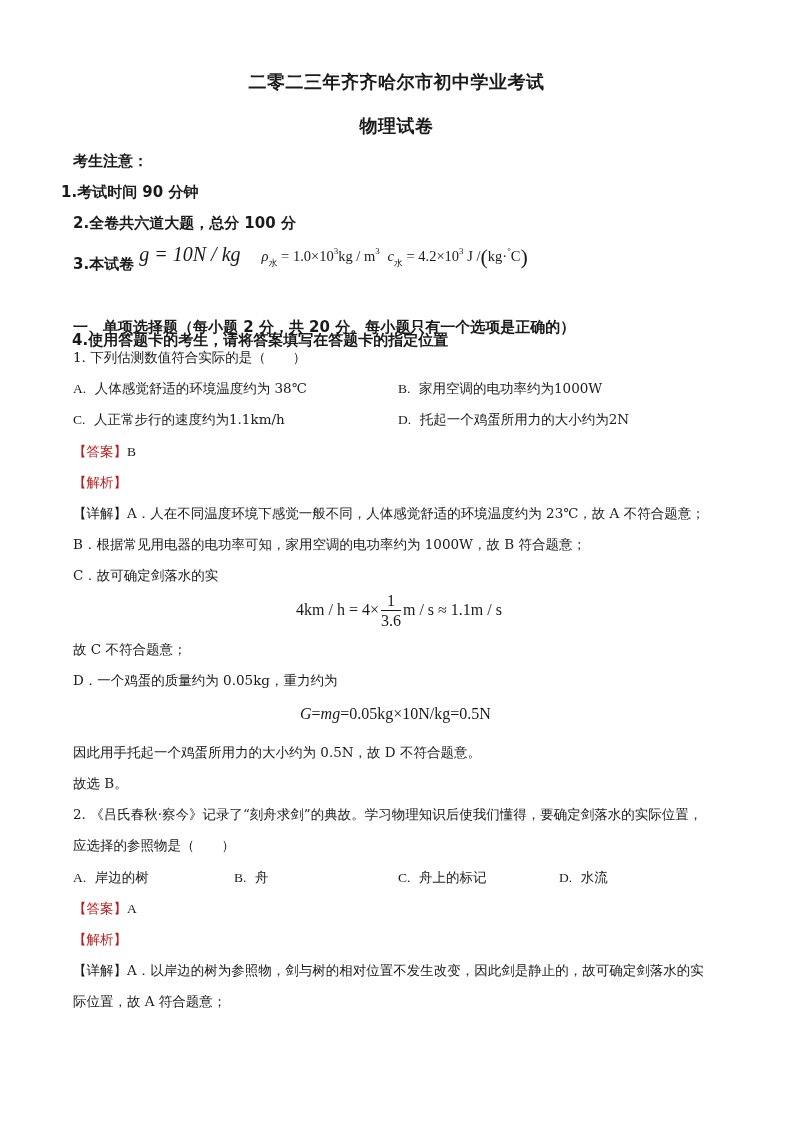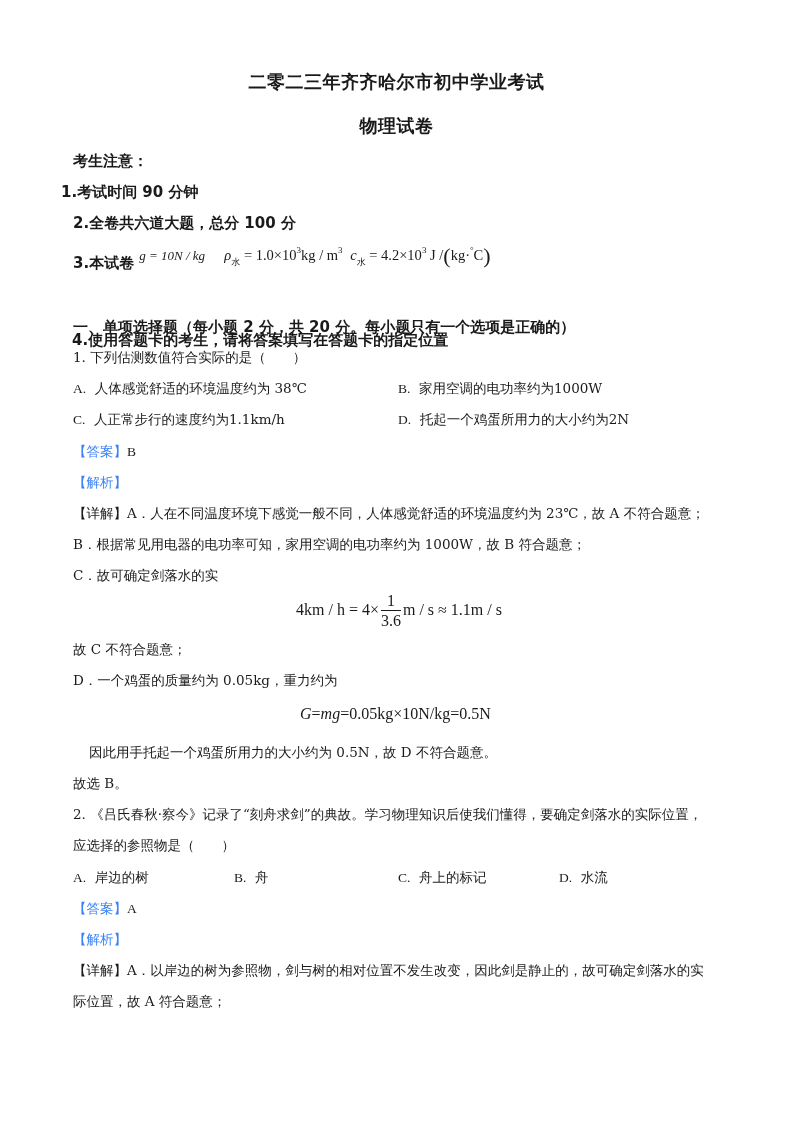--- a/index.html
+++ b/index.html
@@ -4,42 +4,42 @@
 <style>
   html, body { margin: 0; padding: 0; background: #ffffff; }
   body { width: 793px; height: 1122px; position: relative; overflow: hidden;
          font-family: "DejaVu Serif", "Liberation Serif", serif; color: #1a1a1a; }
   .abs { position: absolute; white-space: nowrap; }
   .title { font-family: "DejaVu Sans", "Liberation Sans", sans-serif; font-weight: bold; font-size: 18px; left: 0; width: 793px; text-align: center; letter-spacing: 0.5px; }
   .bold { font-family: "DejaVu Sans", "Liberation Sans", sans-serif; font-weight: bold; font-size: 15px; }
   .body { font-size: 13.5px; }
   .en { font-family: "Liberation Serif", "DejaVu Serif", serif; }
   .math { font-family: "Liberation Serif", "DejaVu Serif", serif; font-size: 16px; }
-  .tag { color: #3b82f6; }
+  .tag { color: #b91c1c; }
   .it { font-style: italic; }
   sup { font-size: 9px; vertical-align: 7px; }
   sub { font-size: 9px; vertical-align: -5px; }
   .frac { display: inline-block; vertical-align: middle; text-align: center; margin: 0 2px; }
   .frac .num { display: block; border-bottom: 1px solid #1a1a1a; padding: 0 2px; line-height: 18px; }
   .frac .den { display: block; line-height: 20px; }
   .paren { font-size: 22px; vertical-align: -3px; font-weight: 300; }
 </style>
 </head>
 <body>
 
 <div class="abs title" style="top:70px;">二零二三年齐齐哈尔市初中学业考试</div>
 <div class="abs title" style="top:114px;">物理试卷</div>
 
 <div class="abs bold" style="left:73px; top:152px;">考生注意：</div>
 <div class="abs bold" style="left:61px; top:183px;">1.考试时间 90 分钟</div>
 <div class="abs bold" style="left:73px; top:214px;">2.全卷共六道大题，总分 100 分</div>
 
 <div class="abs" style="left:73px; top:243px;">
   <span class="bold" style="position:relative; top:8px;">3.本试卷</span>
-  <span class="math" style="font-size:13px;">
+  <span class="math" style="font-size:20px;">
     <span class="it">g = 10N / kg</span>
   </span>
   <span class="math" style="font-size:14.5px; margin-left:16px;">
     <span class="it">ρ</span><sub>水</sub>
     <span>= 1.0×10</span><sup>3</sup><span>kg / m</span><sup>3</sup>
   </span>
   <span class="math" style="font-size:14.5px; margin-left:4px;">
     <span class="it">c</span><sub>水</sub>
     <span>= 4.2×10</span><sup>3</sup>
     <span>J /</span><span class="paren">(</span><span>kg·</span><sup>°</sup><span>C</span><span class="paren">)</span>
@@ -83,21 +83,21 @@
   <span>4km / h = 4×</span><span class="frac"><span class="num">1</span><span class="den">3.6</span></span><span>m / s ≈ 1.1m / s</span>
 </div>
 
 <div class="abs body" style="left:73px; top:641px;">故 C 不符合题意；</div>
 <div class="abs body" style="left:73px; top:672px;">D．一个鸡蛋的质量约为 0.05kg，重力约为</div>
 
 <div class="abs math" style="left:300px; top:705px;">
   <span class="it">G</span><span>=</span><span class="it">mg</span><span>=0.05kg×10N/kg=0.5N</span>
 </div>
 
-<div class="abs body" style="left:73px; top:744px;margin-left:16px;">因此用手托起一个鸡蛋所用力的大小约为 0.5N，故 D 不符合题意。</div>
+<div class="abs body" style="left:73px; top:744px;">因此用手托起一个鸡蛋所用力的大小约为 0.5N，故 D 不符合题意。</div>
 <div class="abs body" style="left:73px; top:775px;">故选 B。</div>
 
 <div class="abs body" style="left:73px; top:806px;">2. 《吕氏春秋·察今》记录了“刻舟求剑”的典故。学习物理知识后使我们懂得，要确定剑落水的实际位置，</div>
 <div class="abs body" style="left:73px; top:837px;">应选择的参照物是（　　）</div>
 
 <div class="abs body" style="left:73px; top:869px;">
   <span class="en">A.</span>&nbsp;
   <span>岸边的树</span>
 </div>
 <div class="abs body" style="left:234px; top:869px;">

